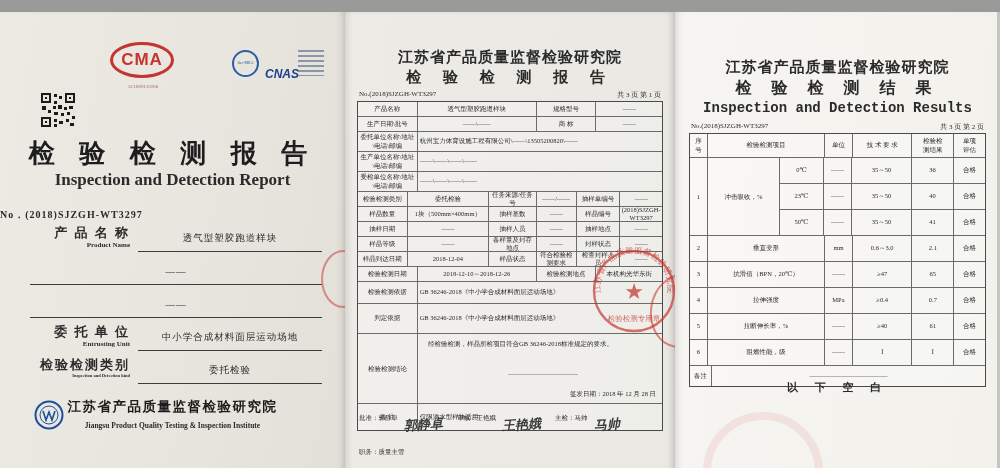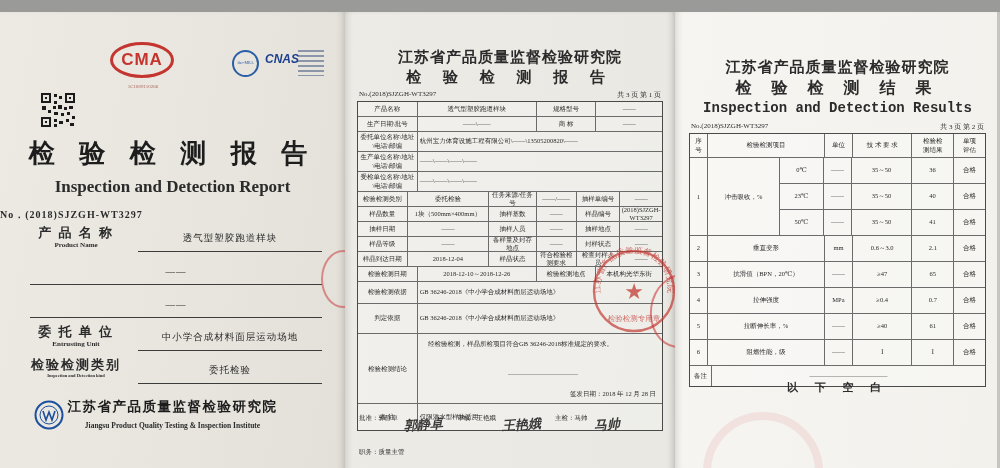--- a/index.html
+++ b/index.html
@@ -10,31 +10,31 @@
 
   
   .cover{left:0;width:345px;background:linear-gradient(100deg,#edeae4 0%,#e8e5de 60%,#e3e0d9 100%);box-shadow:inset -6px 0 8px -6px rgba(0,0,0,.25);}
   .cma{position:absolute;left:110px;top:30px;width:64px;height:36px;border:3px solid #c43530;border-radius:50%;
        display:flex;align-items:center;justify-content:center;color:#c43530;font-family:"Liberation Sans",sans-serif;
        font-weight:bold;font-size:17px;letter-spacing:1px;}
   .cma-no{position:absolute;left:108px;top:72px;width:70px;text-align:center;font-size:5px;color:#a65;}
   .qr{position:absolute;left:40px;top:80px;width:36px;height:36px;}
   .ilac{position:absolute;left:232px;top:38px;width:27px;height:27px;border:2px solid #2a5fa5;border-radius:50%;
         display:flex;align-items:center;justify-content:center;font-size:4px;color:#2a5fa5;text-align:center;line-height:1.1;}
-  .cnas{position:absolute;left:265px;top:40px;color:#1d3f8f;font-family:"Liberation Sans",sans-serif;
+  .cnas{position:absolute;left:265px;top:55px;color:#1d3f8f;font-family:"Liberation Sans",sans-serif;
         font-weight:bold;font-style:italic;font-size:12px;}
   .cnas-lines{position:absolute;left:298px;top:38px;width:26px;height:26px;
         background:repeating-linear-gradient(#5a6c8c 0 2px,transparent 2px 5px);opacity:.65;}
   .cover-title{position:absolute;left:0;top:124px;width:345px;text-align:center;font-size:26px;font-weight:bold;
                letter-spacing:9px;color:#1d1d1d;}
-  .cover-title-en{position:absolute;left:0;top:165px;width:345px;text-align:center;font-size:17px;font-weight:bold;}
+  .cover-title-en{position:absolute;left:0;top:158px;width:345px;text-align:center;font-size:17px;font-weight:bold;}
   .cover-no{position:absolute;left:0;top:196px;width:345px;text-align:left;font-size:10px;font-weight:bold;letter-spacing:1px;}
   .fields{position:absolute;left:22px;top:214px;width:300px;}
   .frow{display:flex;margin-bottom:7px;}
-  .flabel{width:108px;text-align:center;}
+  .flabel{width:108px;text-align:right;}
   .flabel .cn{font-size:13px;font-weight:bold;letter-spacing:2px;line-height:1.15;}
   .flabel .en{font-size:7px;font-weight:bold;letter-spacing:0;line-height:1.2;}
   .flabel .en.tiny{font-size:4.5px;}
   .fvalue{flex:1;margin-left:8px;border-bottom:1px solid #3c3c3c;display:flex;align-items:center;justify-content:center;
           font-size:9.5px;letter-spacing:1px;min-height:26px;}
   .inst{position:absolute;left:0;top:386px;width:345px;text-align:center;}
   .inst-emblem{position:absolute;left:34px;top:2px;}
   .inst-cn{font-size:13.5px;font-weight:bold;letter-spacing:1.5px;color:#1c1c1c;}
   .inst-en{font-size:7.5px;font-weight:bold;margin-top:5px;}
   .seam-stamp{position:absolute;right:-20px;top:238px;width:44px;height:58px;border:2px solid rgba(197,48,48,.5);

